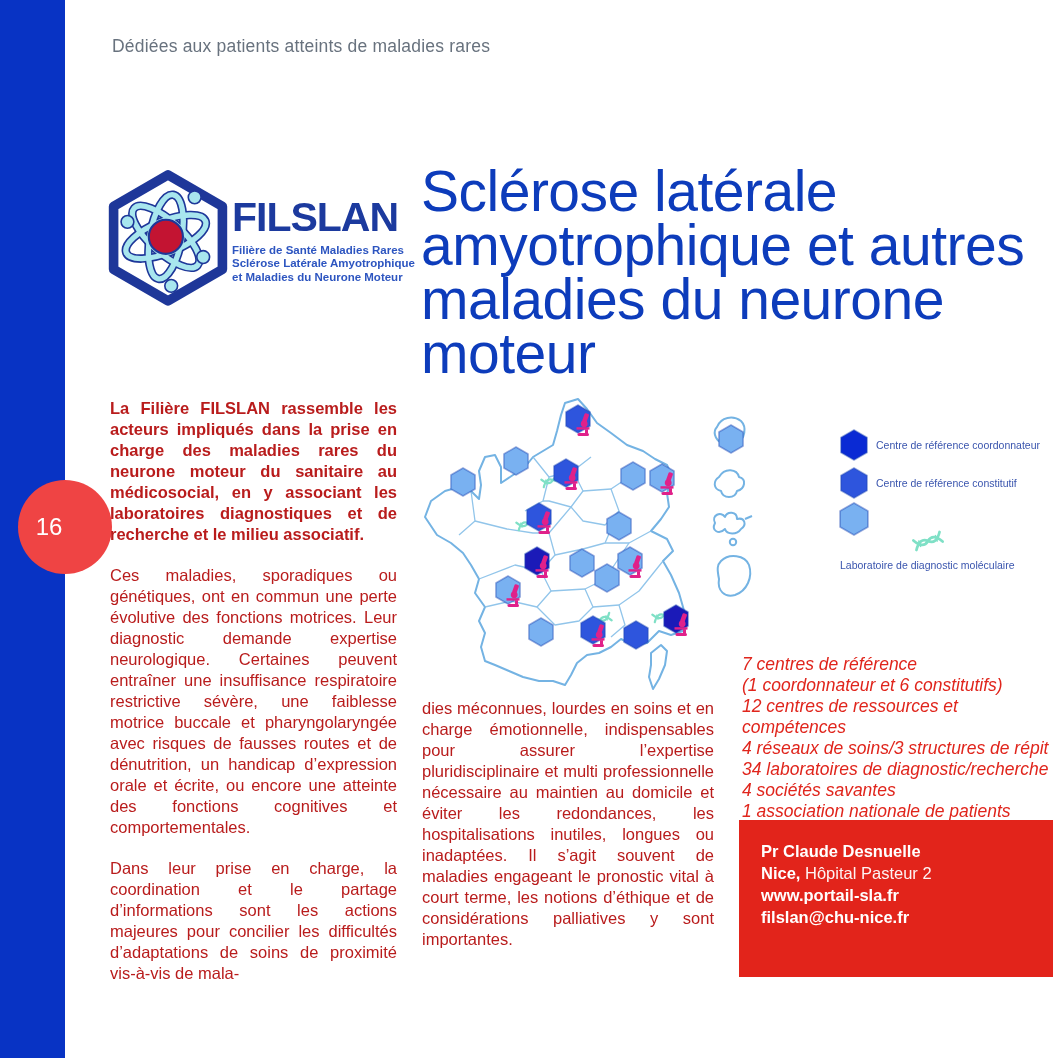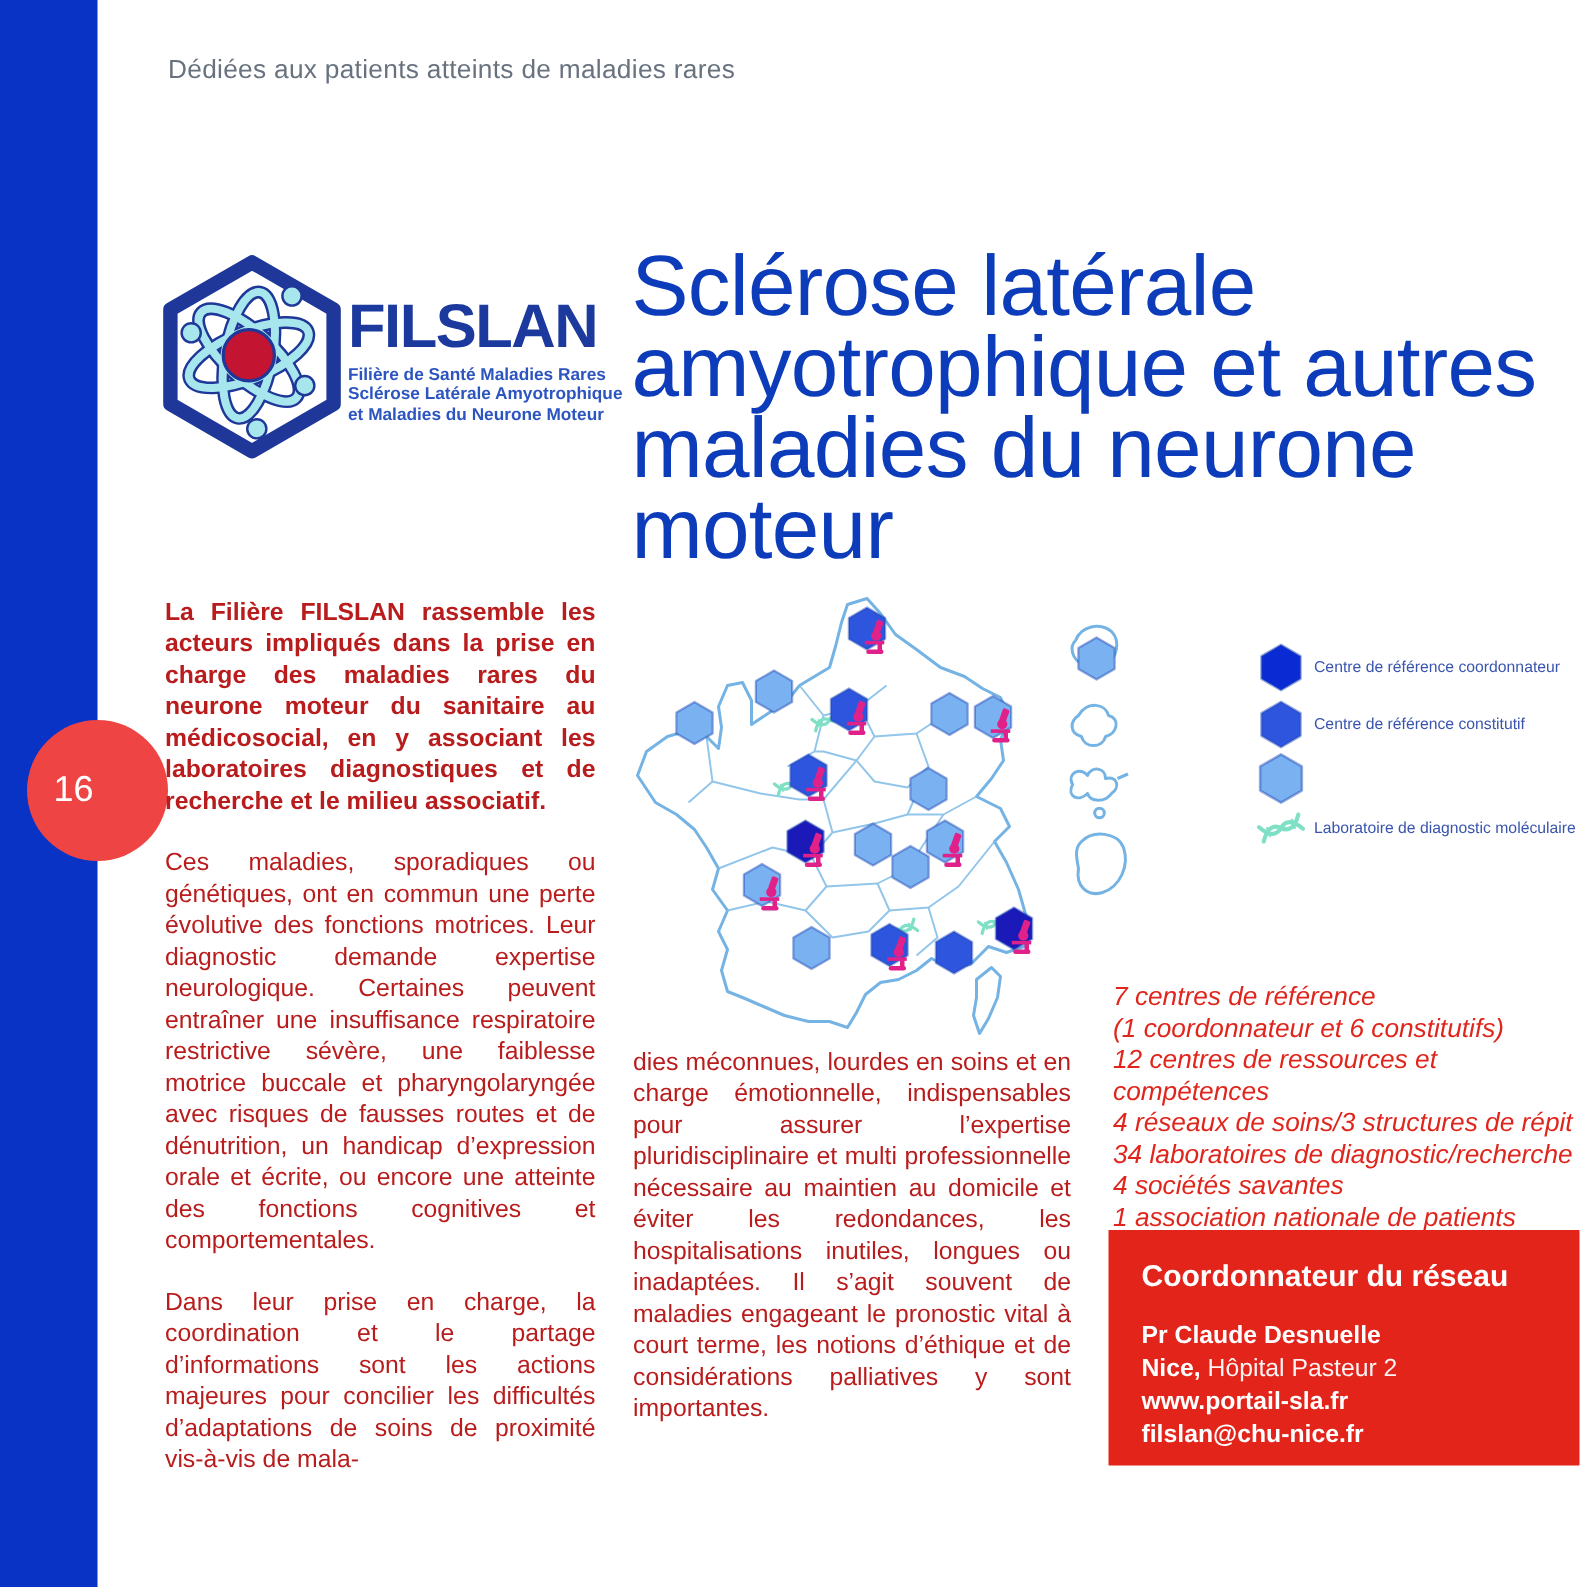--- a/index.html
+++ b/index.html
@@ -249,40 +249,39 @@
       <svg class="legend-icon" viewBox="0 0 36 36">
         <use href="#sym-hex" transform="translate(18,18) scale(1.08)" style="color:#2e55dd"></use>
       </svg>
       <div class="legend-label">Centre de référence constitutif</div>
     </div>
     <div class="legend-item" style="top:81px;">
       <svg class="legend-icon" viewBox="0 0 36 36">
         <use href="#sym-hex" transform="translate(18,18) scale(1.15)" style="color:#79b1f1"></use>
       </svg>
     </div>
-    <div class="legend-item" style="top:114px;">
+    <div class="legend-item" style="top:103px;flex-direction:column;">
       <svg class="legend-icon" viewBox="0 0 36 36">
         <use href="#sym-dna" transform="translate(18,18) scale(1.25)" style="color:#7fe0c6"></use>
       </svg>
       <div class="legend-label">Laboratoire de diagnostic moléculaire</div>
     </div>
   </div>
 
   <div class="stats">
     <div>7 centres de référence</div>
     <div>(1 coordonnateur et 6 constitutifs)</div>
     <div>12 centres de ressources et compétences</div>
     <div>4 réseaux de soins/3 structures de répit</div>
     <div>34 laboratoires de diagnostic/recherche</div>
     <div>4 sociétés savantes</div>
     <div>1 association nationale de patients</div>
   </div>
 
   <div class="coord-box">
-    <div class="coord-title">Coordonnateur du réseau</div>
     <div class="coord-line">Pr Claude Desnuelle</div>
     <div class="coord-line">
       <span>Nice,</span><span class="light"> Hôpital Pasteur 2</span>
     </div>
     <div class="coord-line">
       <a href="#" class="coord-link">www.portail-sla.fr</a>
     </div>
     <div class="coord-line">
       <a href="#" class="coord-link">filslan@chu-nice.fr</a>
     </div>

